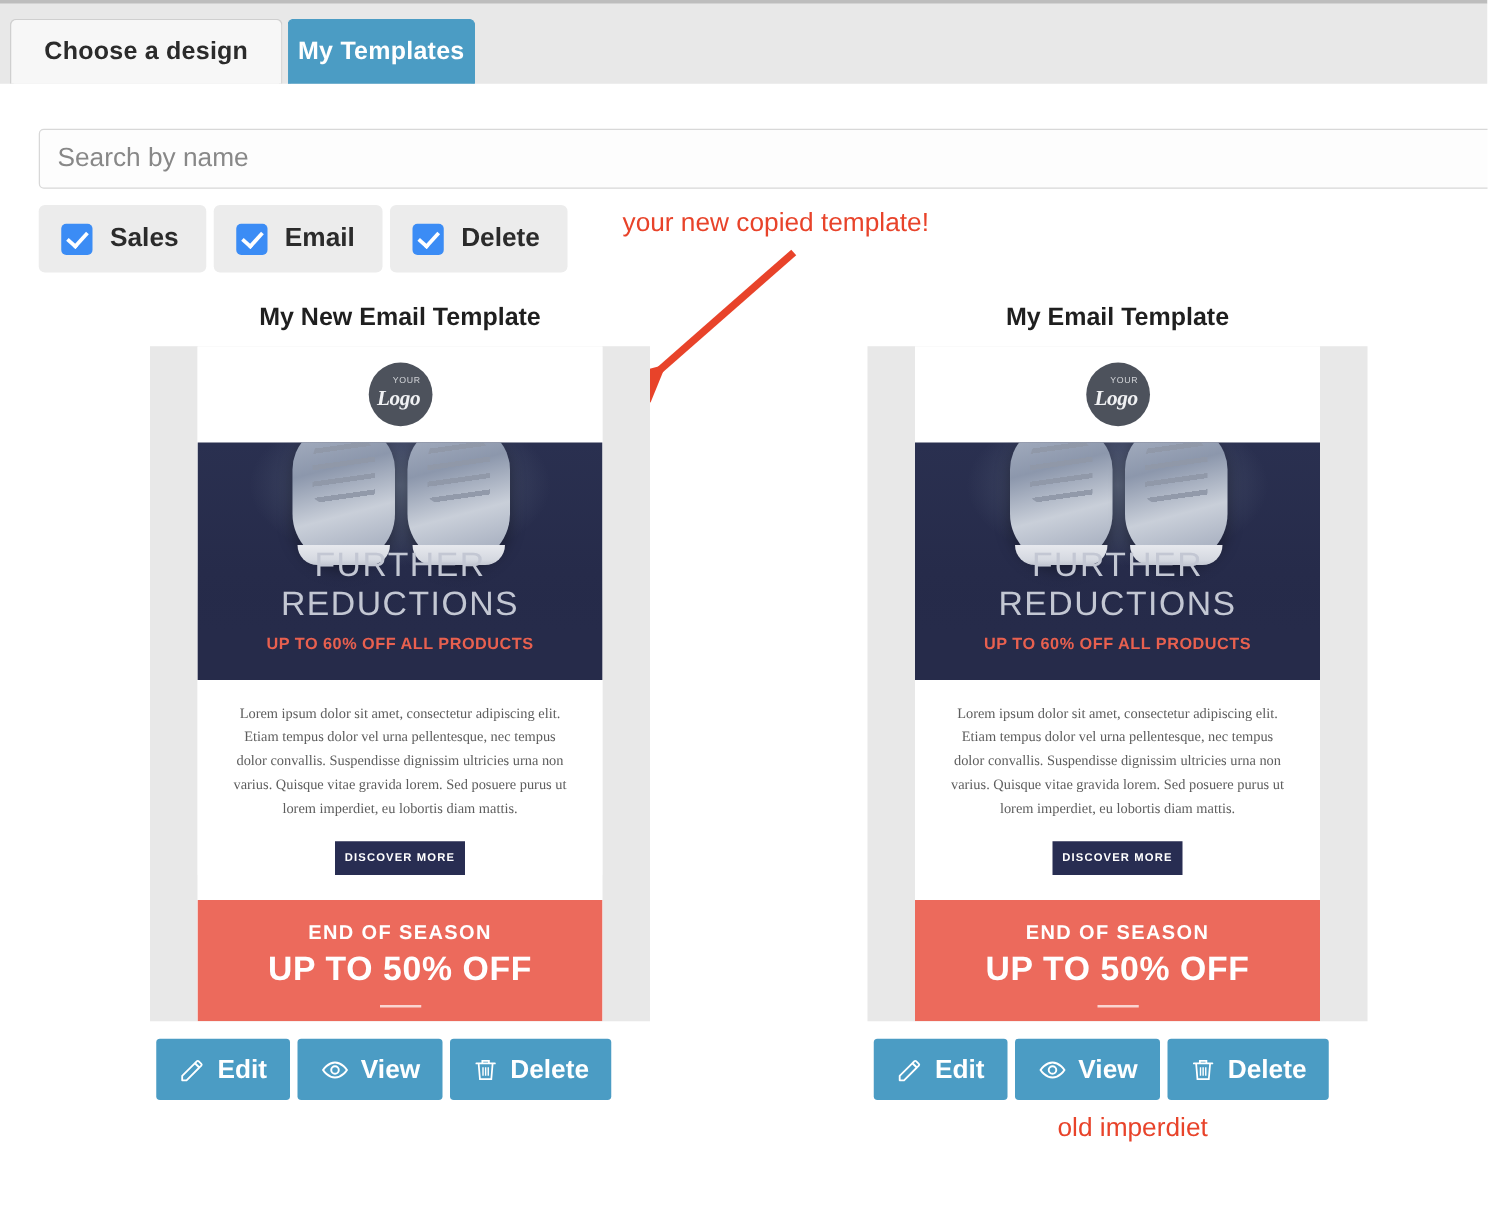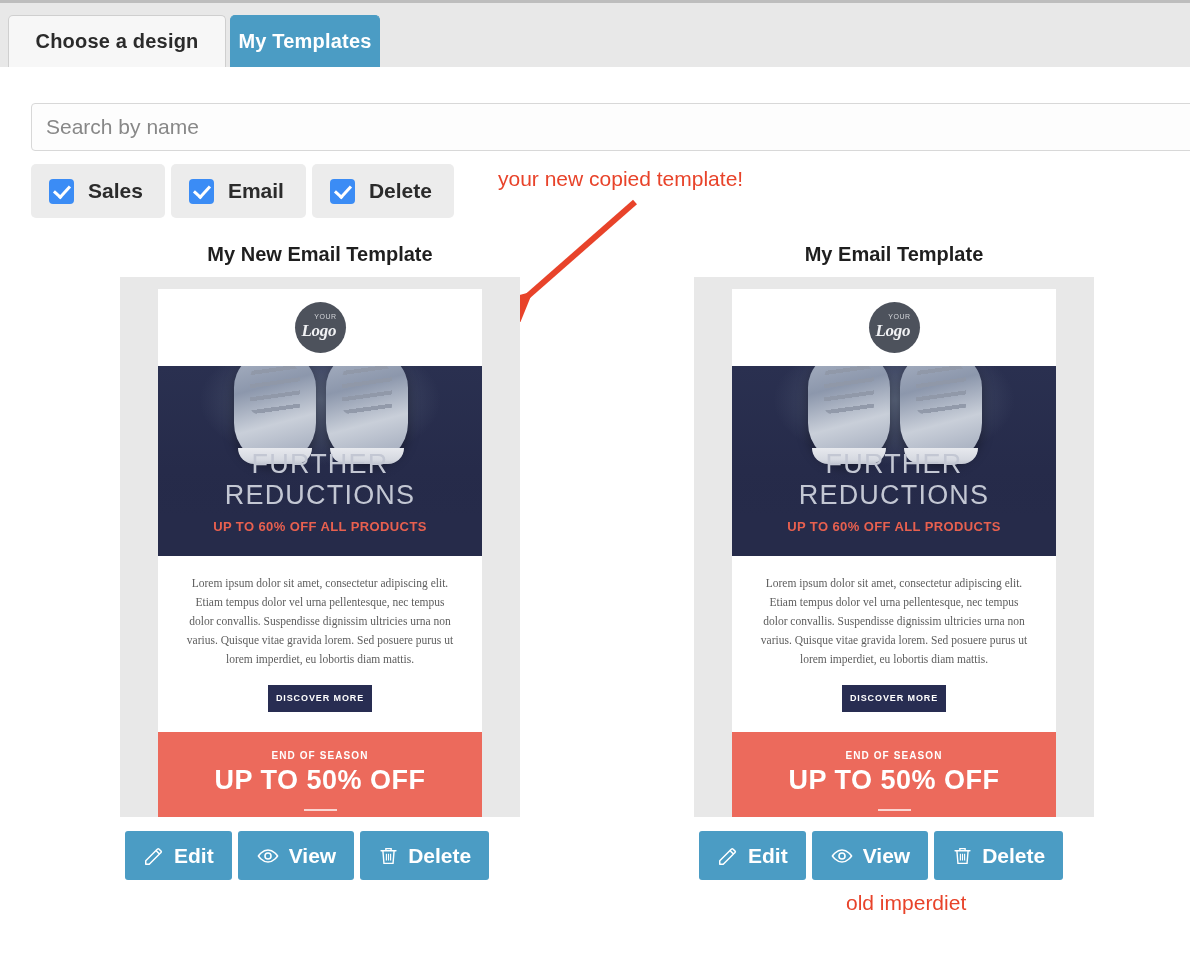--- a/index.html
+++ b/index.html
@@ -162,21 +162,21 @@
 
   .preview {
     position: relative;
     width: 400px;
     height: 540px;
     background: #e8e8e8;
     overflow: hidden;
   }
   .preview-inner {
     position: absolute;
-    left: 38px; top: 12px;
+    left: 38px; top: 0;
     width: 324px;
     height: 540px;
     background: #ffffff;
     overflow: hidden;
   }
 
   
   .logo-block {
     height: 77px;
     display: flex;
@@ -311,21 +311,21 @@
 
   
   .promo {
     background: #ec6a5c;
     height: 160px;
     text-align: center;
     padding-top: 18px;
     box-sizing: border-box;
   }
   .promo-kicker {
-    font-size: 10px;
+    font-size: 16px;
     font-weight: bold;
     color: #ffffff;
     letter-spacing: 1.1px;
   }
   .promo-head {
     font-size: 27px;
     font-weight: bold;
     color: #ffffff;
     letter-spacing: .5px;
     margin-top: 4px;

